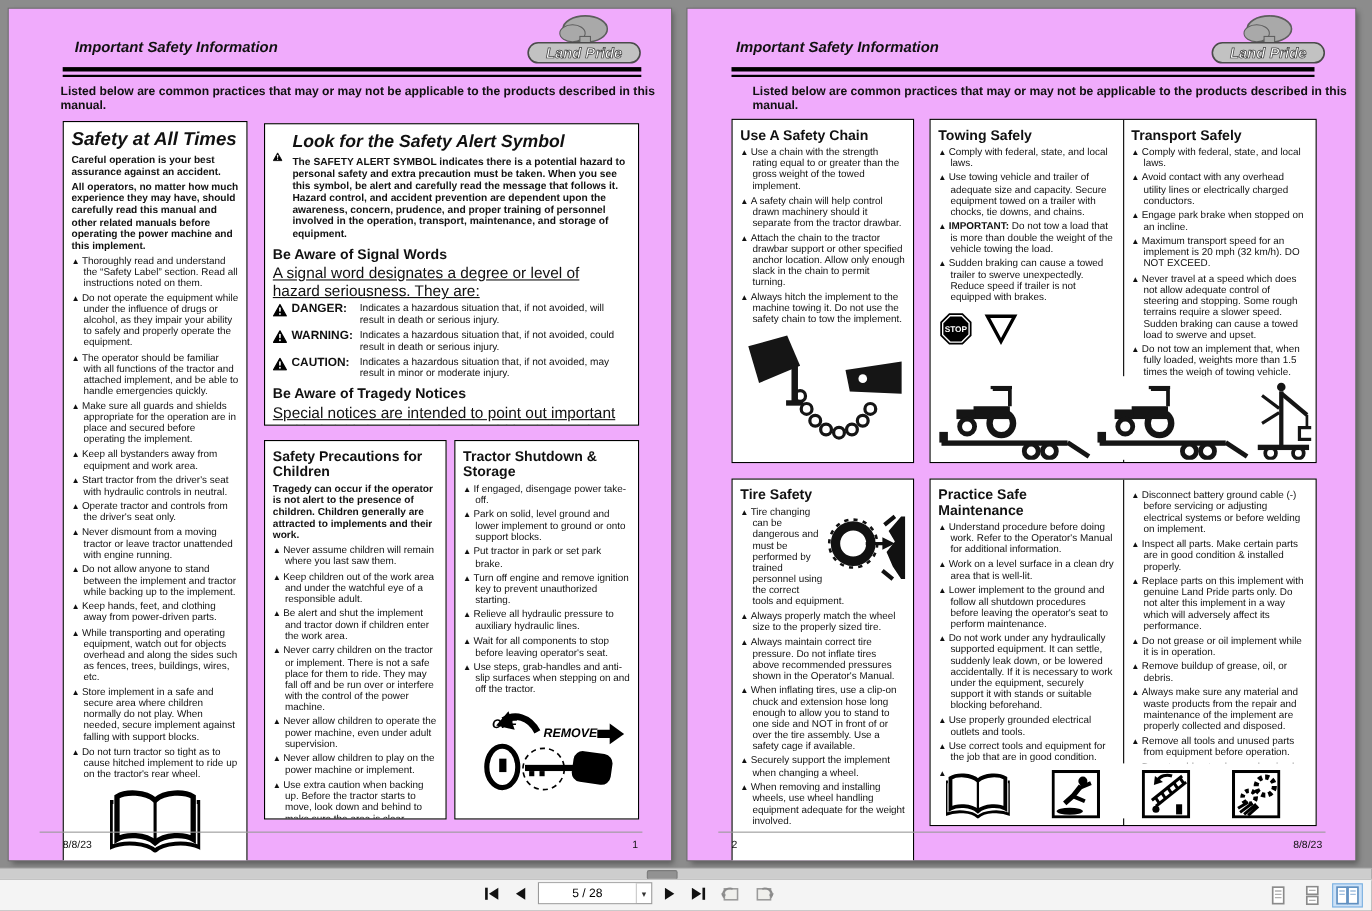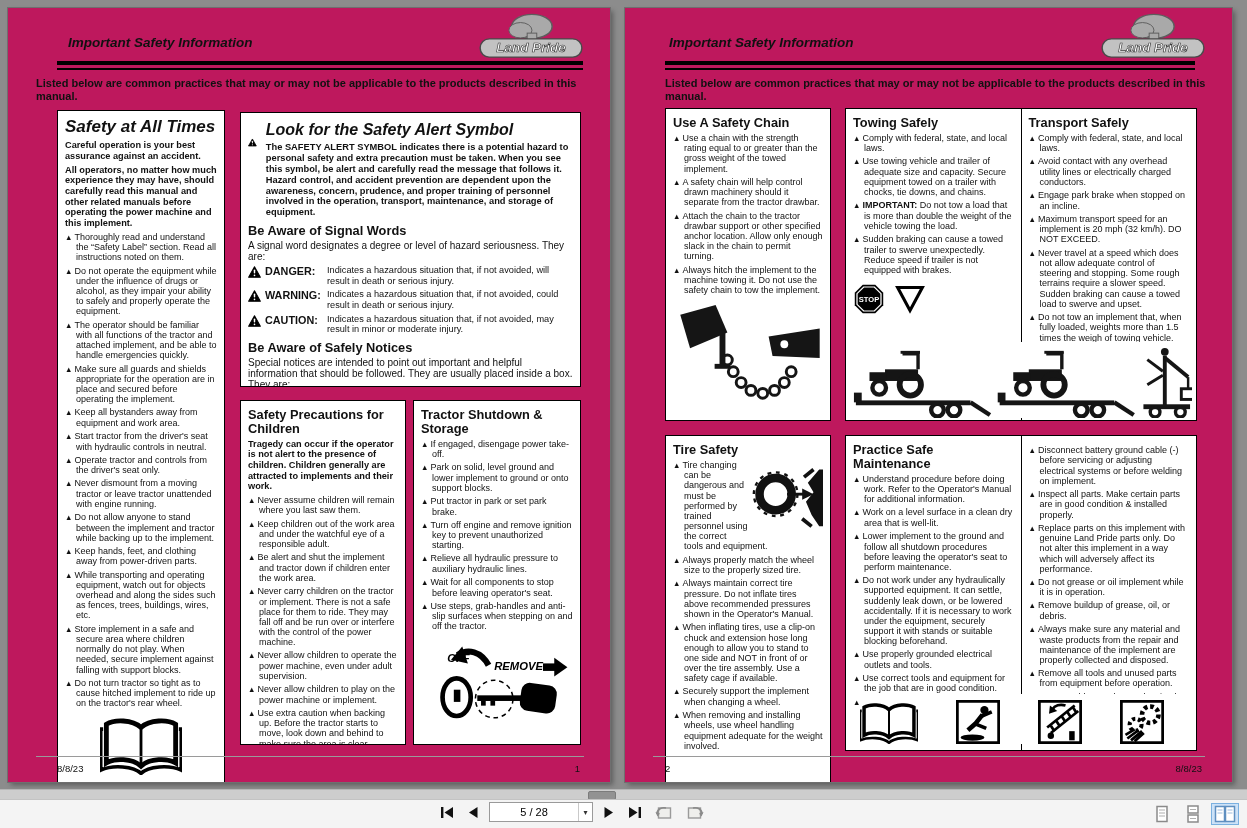--- a/index.html
+++ b/index.html
@@ -1,33 +1,33 @@
 <!DOCTYPE html>
 <html><head>
 <meta charset="utf-8">
 <style>
   html,body{margin:0;padding:0;}
   body{width:1247px;height:828px;position:relative;overflow:hidden;
        background:#8c8c8c;font-family:"Liberation Sans",sans-serif;color:#111;}
 
   
-  .page{position:absolute;top:8px;height:774px;background:#be185d;
+  .page{position:absolute;top:8px;height:774px;background:#f0abfc;
         box-shadow:0 0 0 1px #6f6f6f,3px 3px 5px rgba(0,0,0,.35);overflow:hidden;}
   #page-left{left:8px;width:602px;}
   #page-right{left:625px;width:607px;}
 
   .pg-title{position:absolute;top:27px;font-size:13.5px;font-weight:bold;font-style:italic;}
   #page-left .pg-title{left:60px;}
   #page-right .pg-title{left:44px;}
   .logo{position:absolute;top:4px;right:26px;}
   .rule-thick{position:absolute;height:4px;background:#000;top:53px;}
   .rule-thin{position:absolute;height:2px;background:#000;top:60px;}
   #page-left .rule-thick,#page-left .rule-thin{left:49px;width:526px;}
   #page-right .rule-thick,#page-right .rule-thin{left:40px;width:530px;}
-  .intro{position:absolute;top:69px;font-size:11px;font-weight:bold;line-height:1.2;}
+  .intro{position:absolute;top:69px;font-size:11px;font-weight:bold;line-height:1.2;margin-left:19px;}
   #page-left .intro{left:28px;width:552px;}
   #page-right .intro{left:40px;width:552px;}
 
   .sbox{position:absolute;border:1.6px solid #000;background:#fff;
         padding:6px 7px;box-sizing:border-box;overflow:hidden;}
 
   
   #box-all-times{left:49px;top:102px;width:168px;height:786px;}
   #box-alert{left:232px;top:104px;width:341px;height:275px;}
   #box-children{left:232px;top:392px;width:166px;height:345px;}
@@ -45,21 +45,21 @@
   .bullet-item{margin:3px 0;padding-left:11px;text-indent:-11px;}
   .tri{font-size:7.5px;margin-right:2px;}
 
   .center-art{text-align:center;margin-top:8px;}
 
   
   .alert-head{display:flex;gap:9px;}
   .alert-title{font-size:16px;font-weight:bold;font-style:italic;margin:2px 0 3px;}
   .alert-body{font-size:9.3px;font-weight:bold;line-height:1.17;}
   .sig-head{font-size:12.8px;font-weight:bold;margin:5px 0 2px;}
-  .sig-intro{font-size:10px;margin-bottom:2px;}
+  .sig-intro{font-size:14px;margin-bottom:2px;text-decoration:underline;}
   .sig-row{display:flex;align-items:flex-start;margin:3px 0;font-size:9.2px;line-height:1.16;}
   .sig-ico{width:17px;flex:none;padding-top:1px;}
   .sig-label{width:62px;flex:none;font-size:10.8px;}
   .sig-text{flex:1;}
   .sp-row{display:flex;margin:3px 0;font-size:9.2px;line-height:1.16;}
   .sp-label{width:92px;flex:none;text-align:right;font-weight:bold;font-size:10.3px;}
   .sp-text{flex:1;margin-left:6px;}
 
   
   .twocol{display:flex;height:100%;}
@@ -201,21 +201,21 @@
       <b class="sig-label">WARNING:</b>
       <span class="sig-text">Indicates a hazardous situation that, if not avoided, could result in death or serious injury.</span>
     </div>
     <div class="sig-row">
       <span class="sig-ico"><svg width="13" height="12" viewBox="0 0 60 54">
             <use href="#g-alert-tri"></use>
           </svg></span>
       <b class="sig-label">CAUTION:</b>
       <span class="sig-text">Indicates a hazardous situation that, if not avoided, may result in minor or moderate injury.</span>
     </div>
-    <div class="sig-head">Be Aware of Safely Notices</div>
+    <div class="sig-head">Be Aware of Tragedy Notices</div>
     <div class="sig-intro">Special notices are intended to point out important and helpful information that should be followed. They are usually placed inside a box. They are:</div>
     <div class="sp-row">
       <span class="sp-label">IMPORTANT:</span>
     </div>
 
   </div>
 
   <div class="sbox" id="box-children">
     <div class="box-title">Safety Precautions for Children</div>
     <div class="lead">Tragedy can occur if the operator is not alert to the presence of children. Children generally are attracted to implements and their work.</div>

